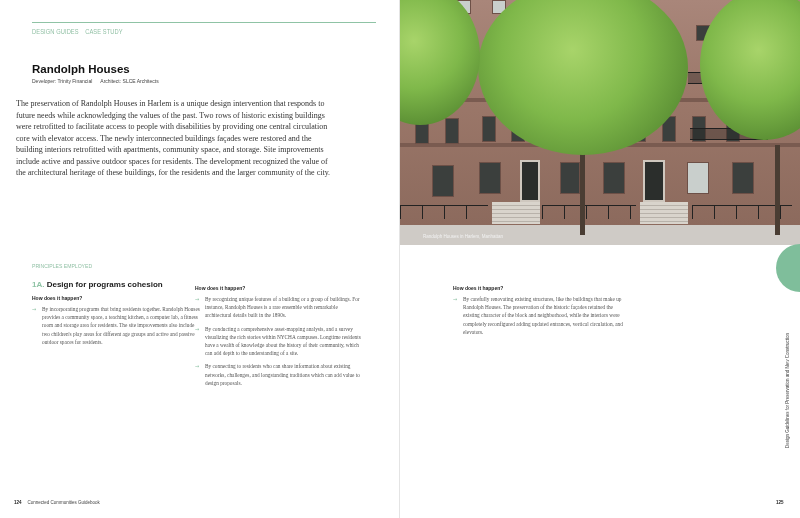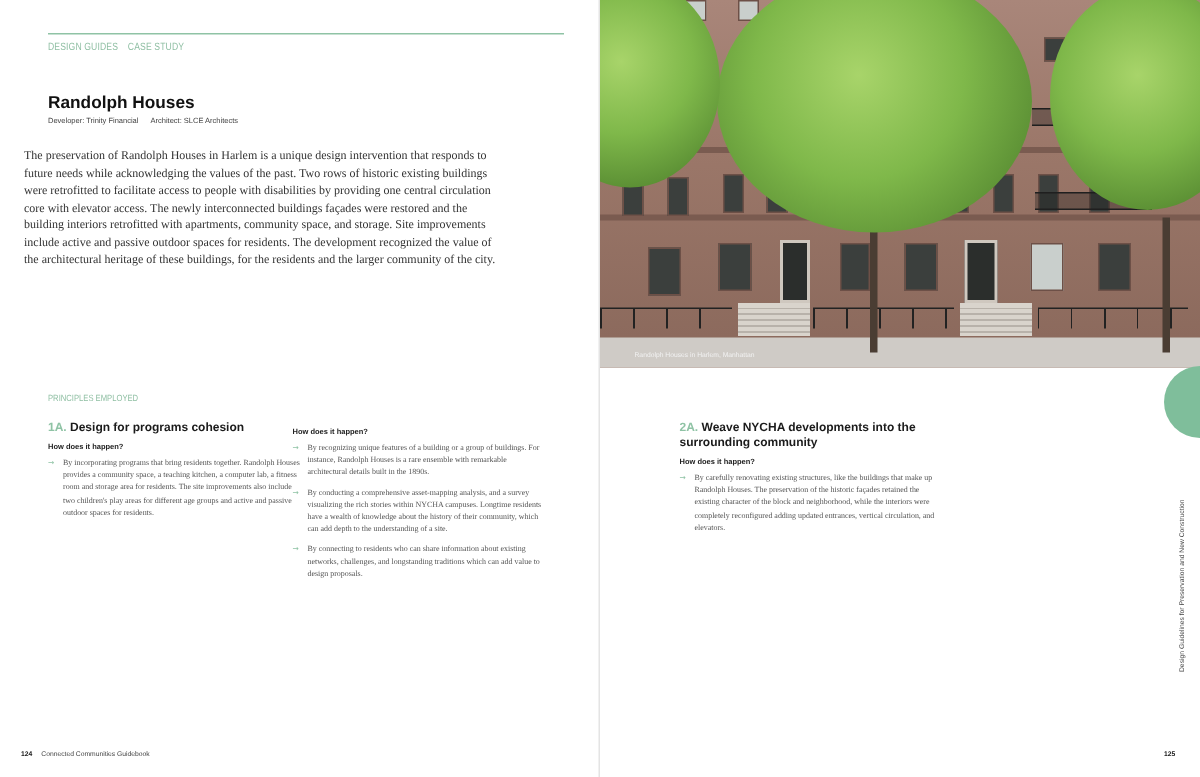--- a/index.html
+++ b/index.html
@@ -150,21 +150,20 @@
   <div class="trunk" style="left:375px;top:145px;width:5px;height:90px"></div>
   <div class="canopy" style="left:78px;top:-20px;width:210px;height:175px"></div>
   <div class="canopy" style="left:-40px;top:-15px;width:120px;height:140px"></div>
   <div class="canopy" style="left:300px;top:-10px;width:130px;height:150px"></div>
   <div class="caption">Randolph Houses in Harlem, Manhattan</div>
 </div>
 
 <div class="gutter"></div>
 
 <div class="principle p3">
-  <div class="ph"><span class="code">2A.</span> <span>Weave NYCHA developments into the surrounding community</span></div>
   <div class="sub">How does it happen?</div>
   <div class="bullet">
     <span class="arrow">→</span>
     <span>By carefully renovating existing structures, like the buildings that make up Randolph Houses. The preservation of the historic façades retained the existing character of the block and neighborhood, while the interiors were completely reconfigured adding updated entrances, vertical circulation, and elevators.</span>
   </div>
 </div>
 
 <div class="green-tab"></div>
 <div class="side-text">Design Guidelines for Preservation and New Construction</div>
 <div class="footer-right">125</div>

